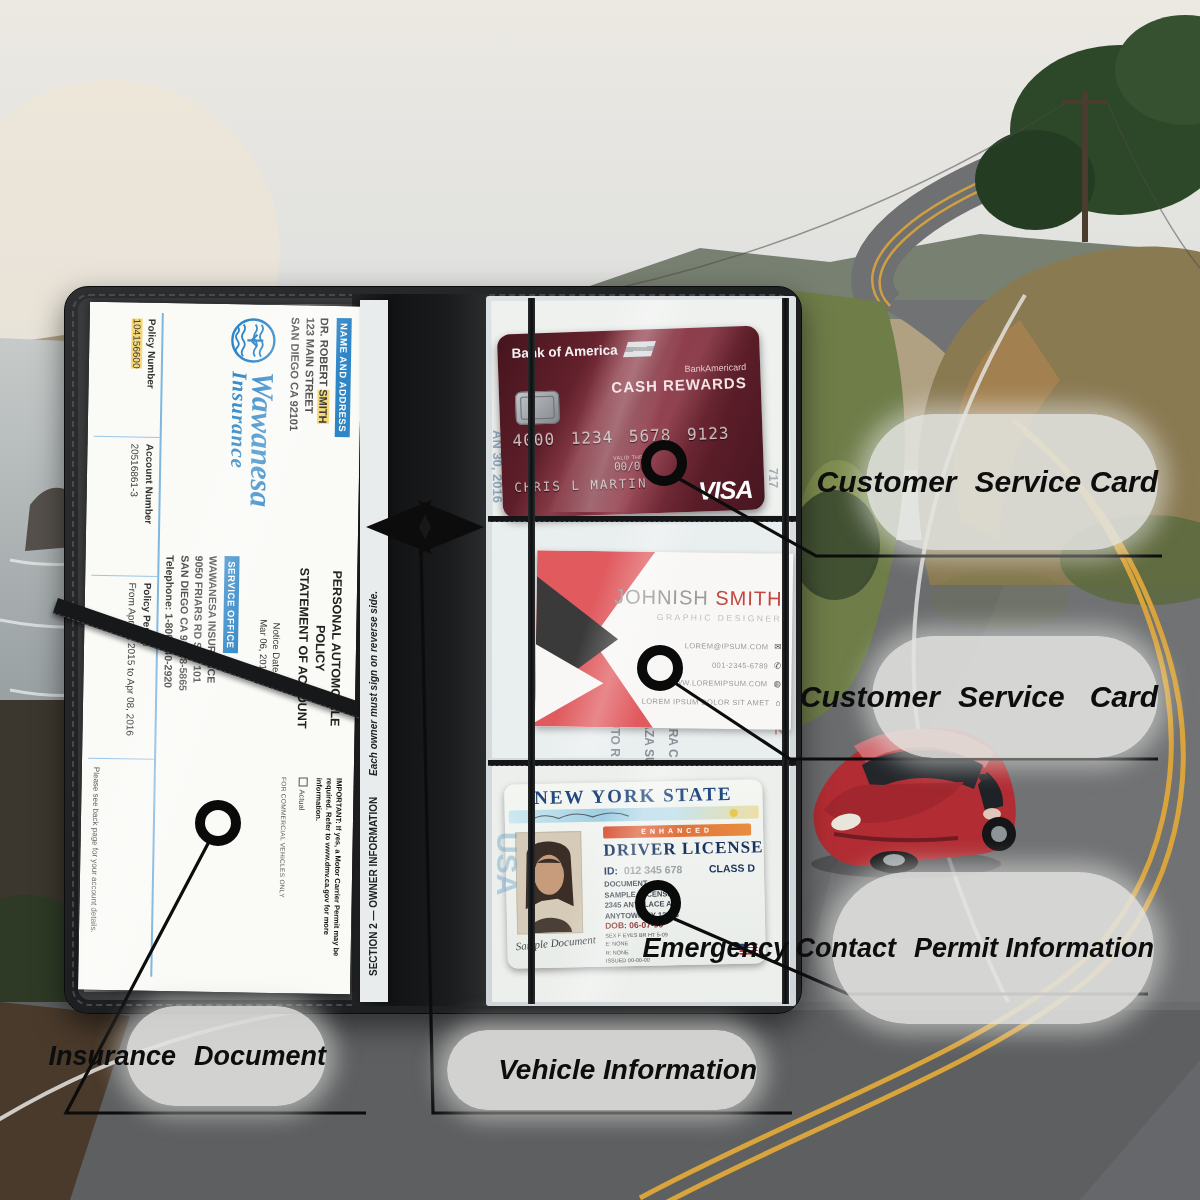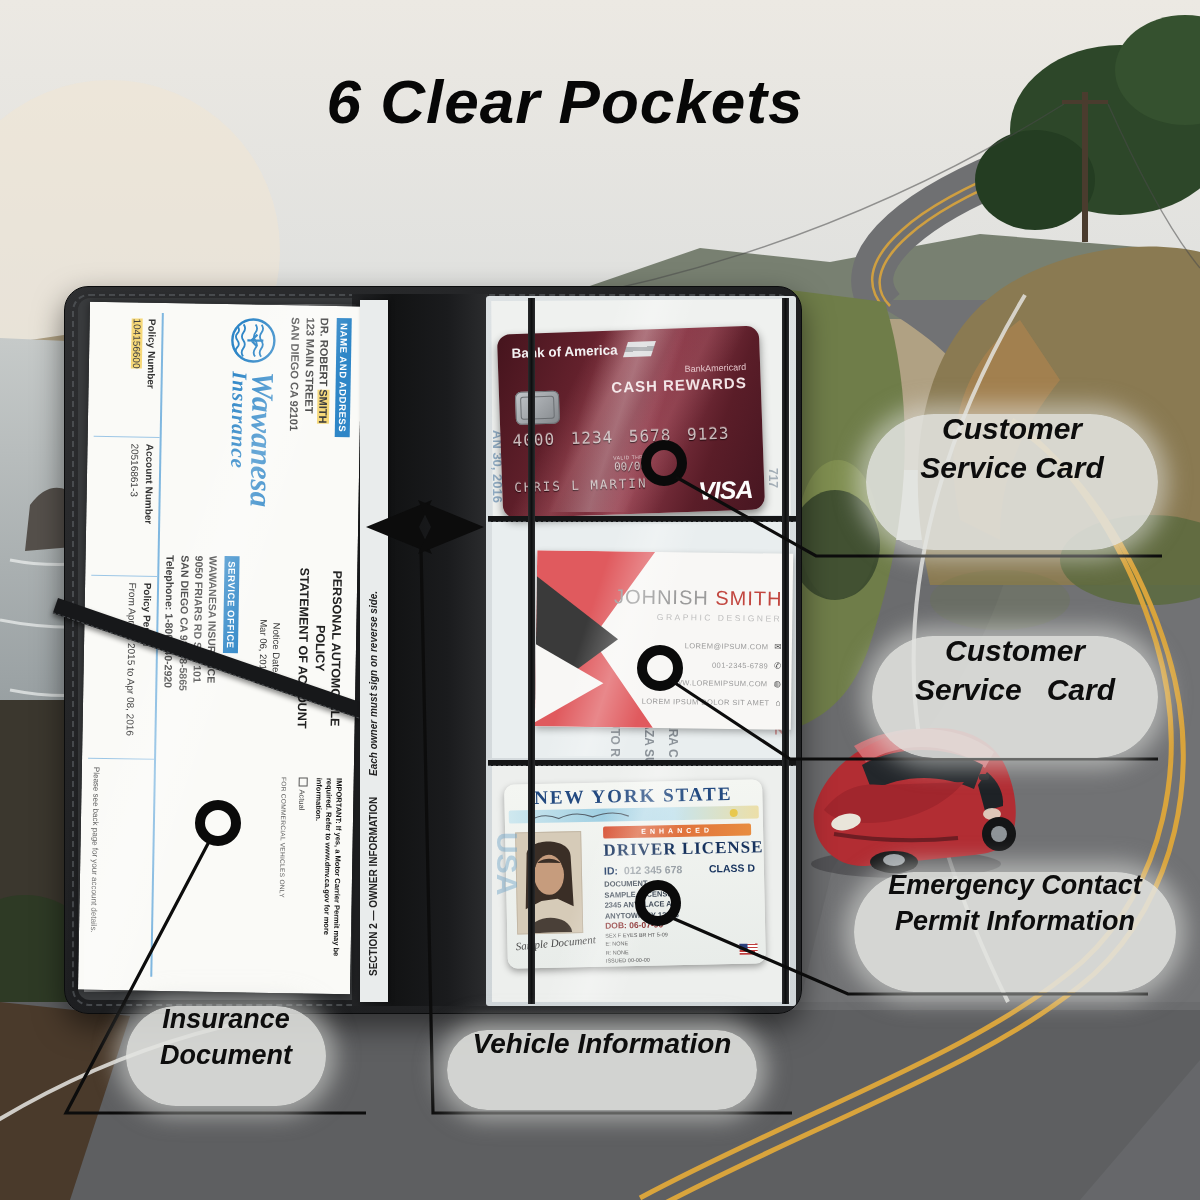--- a/index.html
+++ b/index.html
@@ -137,26 +137,26 @@
     border:1px solid #c3b8a6;overflow:hidden}
   .dl-sig{position:absolute;left:8px;top:153px;font-family:"Liberation Serif",serif;
     font-style:italic;font-size:11px;color:#4a4a4a;transform:rotate(-4deg);white-space:nowrap}
   .dl-flag{position:absolute;right:8px;bottom:9px;width:18px;height:11px;
     background:repeating-linear-gradient(#bf3b3b 0 1.6px,#fff 1.6px 3.2px)}
   .dl-flag:after{content:"";position:absolute;left:0;top:0;width:8px;height:6px;background:#2a3f7c}
 
   
   .ring{position:absolute;width:26px;height:26px;border:10px solid #0a0a0a;border-radius:50%}
   .pill{position:absolute;background:rgba(226,228,224,.88);border-radius:80px;
-    box-shadow:0 0 22px 10px rgba(226,228,224,.55);display:flex;flex-direction:column;
-    justify-content:flex-start;align-items:center;gap:9px}
+    box-shadow:0 0 22px 10px rgba(226,228,224,.55);display:flex;flex-direction:row;
+    justify-content:flex-end;align-items:center;gap:18px}
   .pill div{font-weight:bold;font-style:italic;color:#0d0d0d;white-space:pre;line-height:1}
   .pill-1{left:866px;top:414px;width:292px;height:136px;font-size:30px}
   .pill-2{left:872px;top:636px;width:286px;height:122px;font-size:30px}
-  .pill-3{left:854px;top:872px;width:322px;height:120px;font-size:27px}
+  .pill-3{left:832px;top:872px;width:322px;height:152px;font-size:27px}
   .pill-4{left:126px;top:1006px;width:200px;height:100px;font-size:27px}
   .pill-5{left:447px;top:1030px;width:310px;height:80px;font-size:28px}
   .pill-1 div,.pill-2 div{font-size:30px}
   .pill-3 div{font-size:27px}.pill-4 div{font-size:27px}.pill-5 div{font-size:28px}
 </style>
 </head>
 <body>
 
 <div id="canvas">
 
@@ -230,21 +230,20 @@
       <ellipse cx="196" cy="122" rx="9" ry="6" fill="#e3d8c8" opacity=".9"></ellipse>
       <path d="M38,142 Q100,152 162,146" stroke="#6f1d23" stroke-width="4" fill="none"></path>
       <ellipse cx="98" cy="170" rx="24" ry="11" fill="#141516"></ellipse>
       <ellipse cx="98" cy="168" rx="11" ry="6" fill="#9aa0a4"></ellipse>
       <circle cx="203" cy="142" r="17" fill="#141516"></circle>
       <circle cx="203" cy="142" r="8" fill="#8e9498"></circle>
       <rect x="183" y="82" width="10" height="6" rx="2" fill="#27292c"></rect>
     </g>
   </svg>
 
-  <div class="title">6 Clear Pockets</div>
 
   <div class="wallet"></div>
   <div class="pocket-left"></div>
   <div class="spine"></div>
 
   <div class="ins-wrap">
     <div class="ins-doc">
       <div class="d-left">
         <div class="band">NAME AND ADDRESS</div>
         <div class="d-addr">

